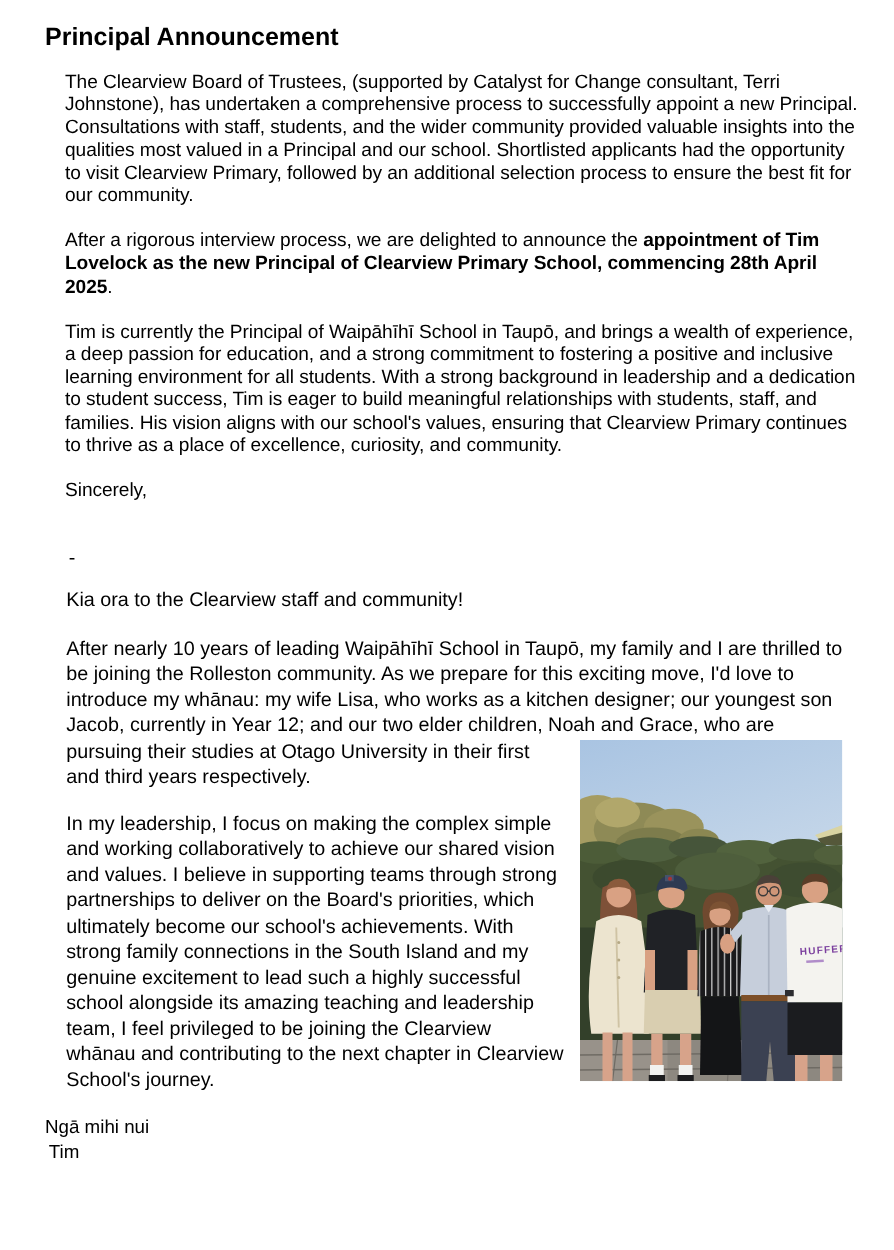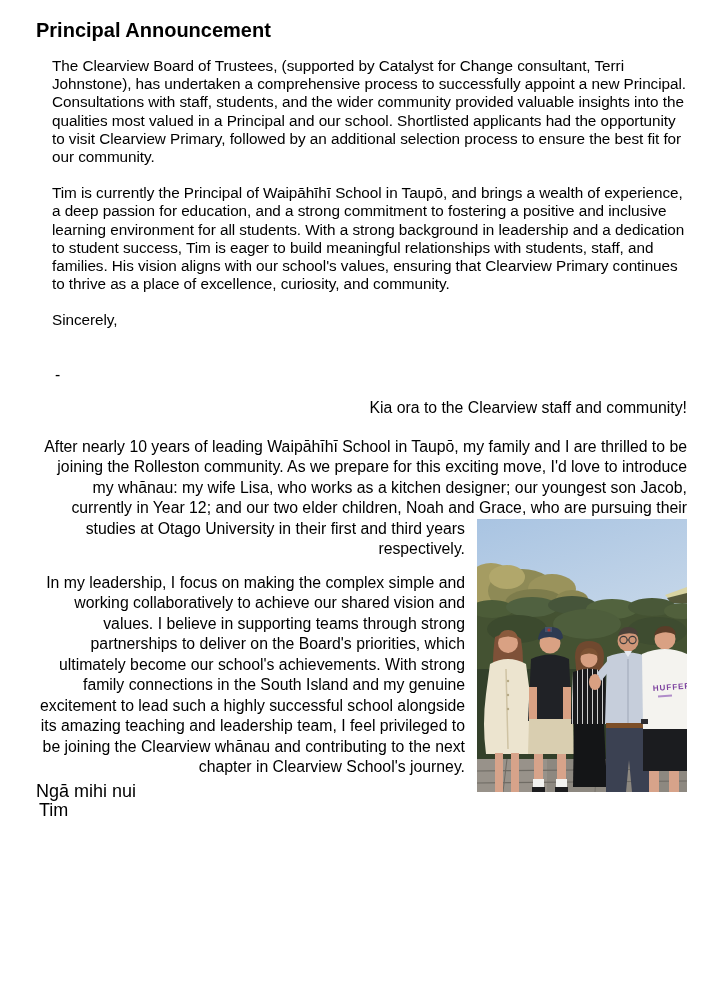--- a/index.html
+++ b/index.html
@@ -20,33 +20,32 @@
   .sA {
     font-size: 15.3px; line-height: 18.2px; letter-spacing: -0.05px;
     margin: 0 0 18px 16px;
   }
   .signoff { margin: 9px 0 0 0; }
   .signoff p { margin: 16px; font-size: 15.3px; line-height: 18.2px; letter-spacing: -0.05px; }
 
   
   .sB {
     font-size: 15.8px; line-height: 20.5px;
-    margin: 4px;
-    text-align: right;
+    margin: 17px;
   }
   .bullet-row {
     margin: 35px 0 0 19px; font-size: 15.8px; line-height: 20.8px;
     display: flex; gap: 14px;
   }
   .greeting { margin-top: 13px; }
   .intro-par { margin-top: 18px; }
   .leadership-par { margin-top: 13px; }
 
   .signature { margin-top: 4px; }
-  .signature p { margin: 0; font-size: 18px; line-height: 19.5px; }
+  .signature p { margin: 0; font-size: 15px; line-height: 19.5px; }
   .signature .sig-name { padding-left: 3px; }
 
   strong { font-weight: bold; }
 
   
   .family-photo {
     float: right; width: 210px; height: 273px;
     margin: 0 0 10px 12px;
     display: block; overflow: hidden;
   }
@@ -54,20 +53,21 @@
 </style>
 </head>
 <body>
 
 <div class="page">
 
   <h1 class="doc-title">Principal Announcement</h1>
 
   <p class="sA">The Clearview Board of Trustees, (supported by Catalyst for Change consultant, Terri Johnstone), has undertaken a comprehensive process to successfully appoint a new Principal. Consultations with staff, students, and the wider community provided valuable insights into the qualities most valued in a Principal and our school. Shortlisted applicants had the opportunity to visit Clearview Primary, followed by an additional selection process to ensure the best fit for our community.</p>
 
+  <p class="sA"><span>After a rigorous interview process, we are delighted to announce the </span><strong>appointment of Tim Lovelock as the new Principal of Clearview Primary School, commencing 28th April 2025</strong><span>.</span></p>
 
   <p class="sA">Tim is currently the Principal of Waipāhīhī School in Taupō, and brings a wealth of experience, a deep passion for education, and a strong commitment to fostering a positive and inclusive learning environment for all students. With a strong background in leadership and a dedication to student success, Tim is eager to build meaningful relationships with students, staff, and families. His vision aligns with our school's values, ensuring that Clearview Primary continues to thrive as a place of excellence, curiosity, and community.</p>
 
 
   <div class="signoff">
     <p>Sincerely,</p>
   </div>
 
   <div class="bullet-row">
     <span>-</span>

